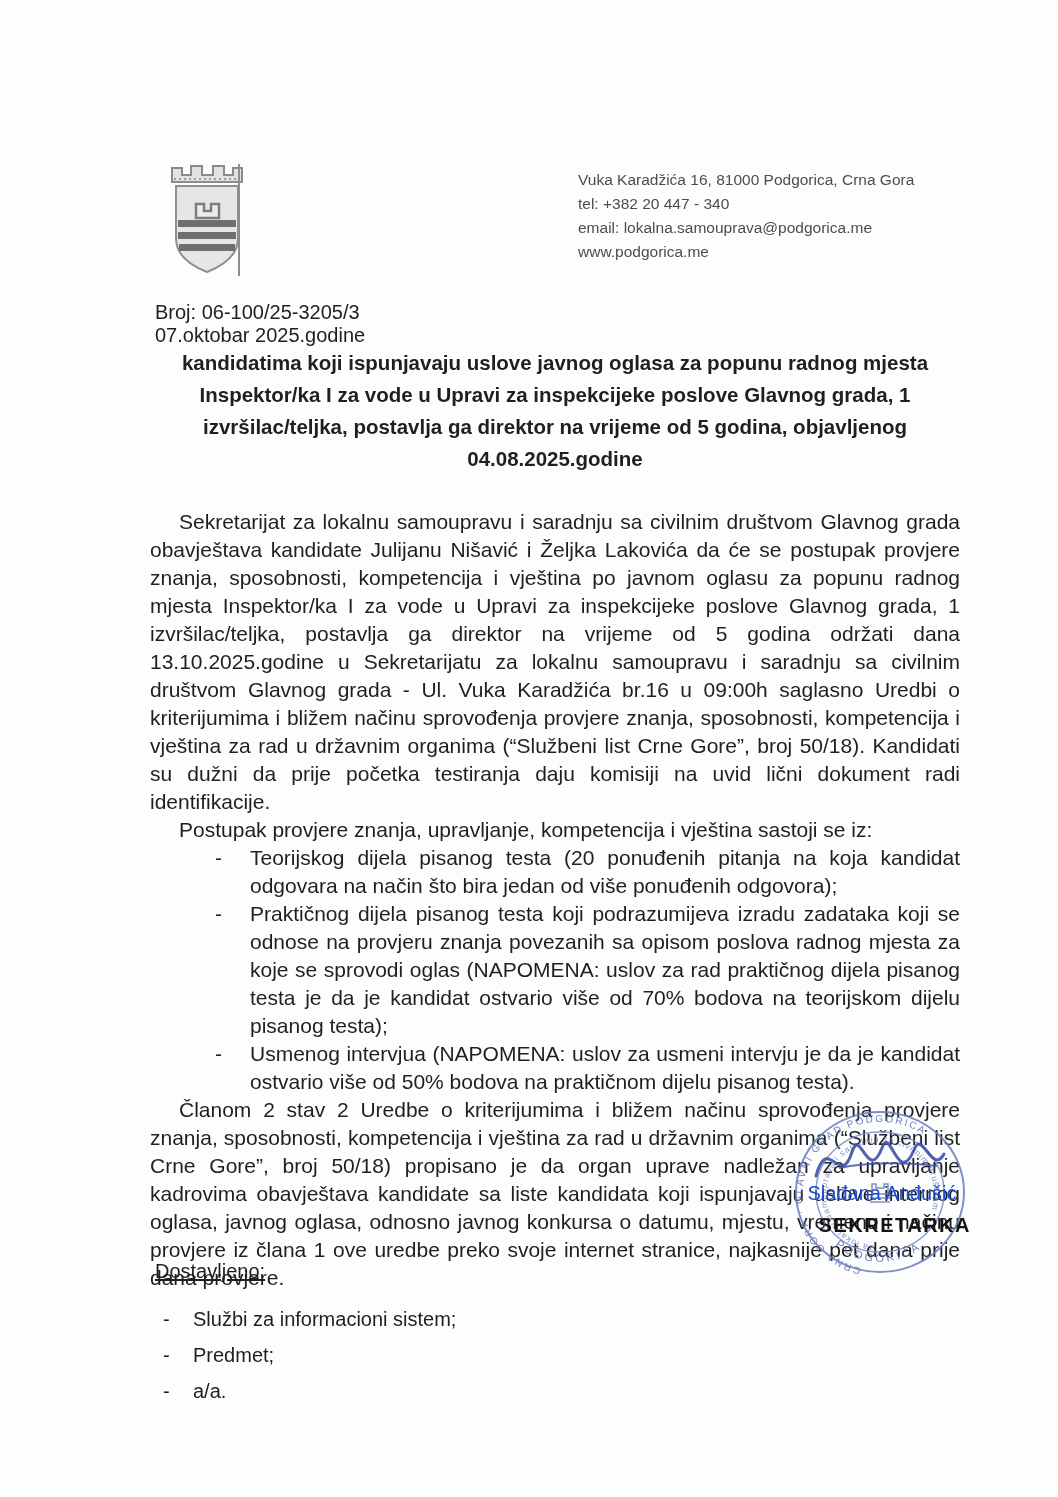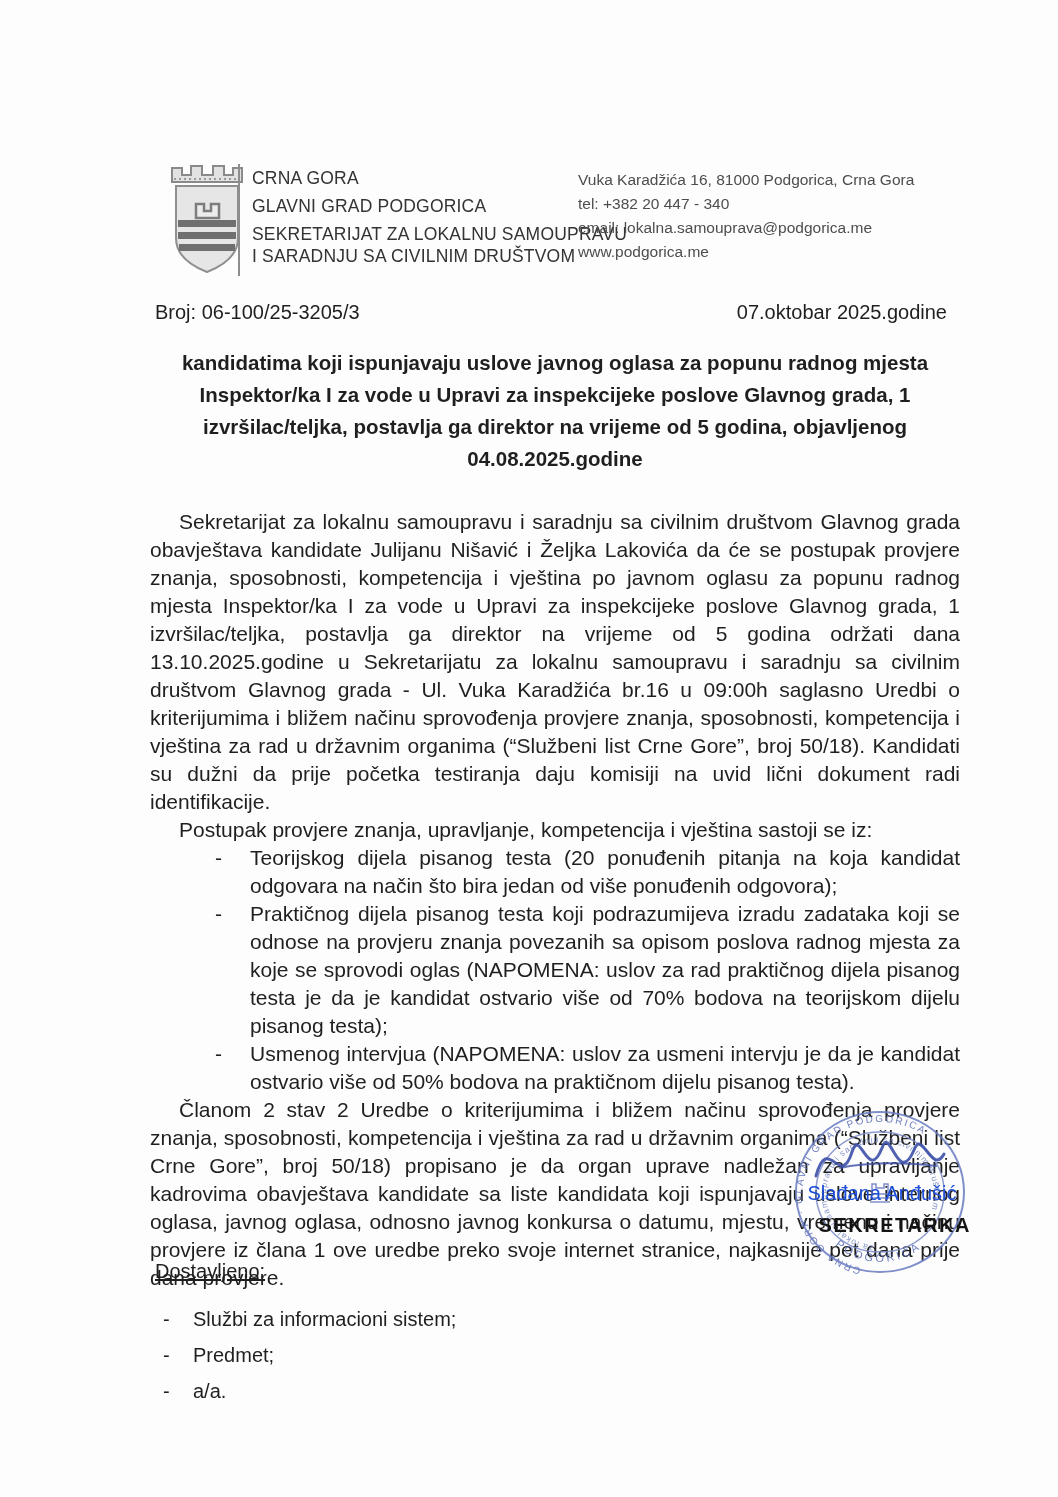--- a/index.html
+++ b/index.html
@@ -11,21 +11,21 @@
   
   .coat{position:absolute;left:158px;top:160px;}
   .lh-divider{position:absolute;left:238px;top:164px;width:2px;height:112px;background:#8d8d8d;}
   .org{position:absolute;left:252px;top:168px;color:#333;font-size:17.5px;letter-spacing:.2px;}
   .org .l{margin-bottom:7px;white-space:nowrap;}
   .org .l.tight{margin-bottom:1px;}
   .contact{position:absolute;left:578px;top:171px;color:#4d4d4d;font-size:15.5px;}
   .contact .l{margin-bottom:6px;white-space:nowrap;}
   
   .refrow{position:absolute;left:155px;top:301px;width:792px;display:flex;
-    justify-content:space-between;font-size:20px;}
+    justify-content:space-between;font-size:20px;flex-direction:column;}
   
   .title{position:absolute;left:149px;top:347px;width:812px;text-align:center;
     font-weight:bold;font-size:20.5px;line-height:32px;}
   .title .heading{letter-spacing:6px;}
   
   .bodytext{position:absolute;left:150px;top:508px;width:810px;
     font-size:21px;line-height:28px;text-align:justify;}
   .bodytext p{margin:0;text-indent:29px;}
   .blist{margin:0;}
   .bitem{position:relative;padding-left:100px;text-align:justify;}
@@ -56,26 +56,20 @@
 
     <path d="M38 58 L38 44 L46 44 L46 51 L53 51 L53 44 L61 44 L61 58 Z" fill="#ececec" stroke="#7d7d7d" stroke-width="2.5"></path>
 
     <rect x="20" y="60" width="58" height="7" fill="#6f6f6f"></rect>
     <rect x="20" y="72" width="58" height="7" fill="#6f6f6f"></rect>
     <rect x="21" y="84" width="56" height="7" fill="#6f6f6f"></rect>
   </svg>
 
   <div class="lh-divider"></div>
 
-  <div class="org">
-    <div class="l">CRNA GORA</div>
-    <div class="l">GLAVNI GRAD PODGORICA</div>
-    <div class="l tight">SEKRETARIJAT ZA LOKALNU SAMOUPRAVU</div>
-    <div class="l">I SARADNJU SA CIVILNIM DRUŠTVOM</div>
-  </div>
 
   <div class="contact">
     <div class="l">Vuka Karadžića 16, 81000 Podgorica, Crna Gora</div>
     <div class="l">tel: +382 20 447 - 340</div>
     <div class="l">email: lokalna.samouprava@podgorica.me</div>
     <div class="l">www.podgorica.me</div>
   </div>
 
   <div class="refrow">
     <span>Broj: 06-100/25-3205/3</span>

